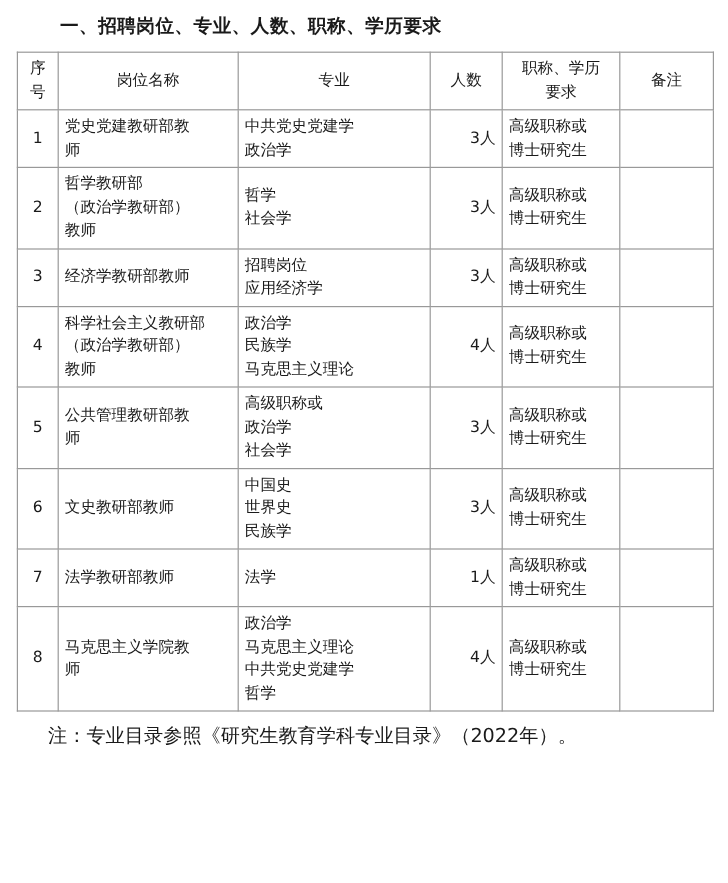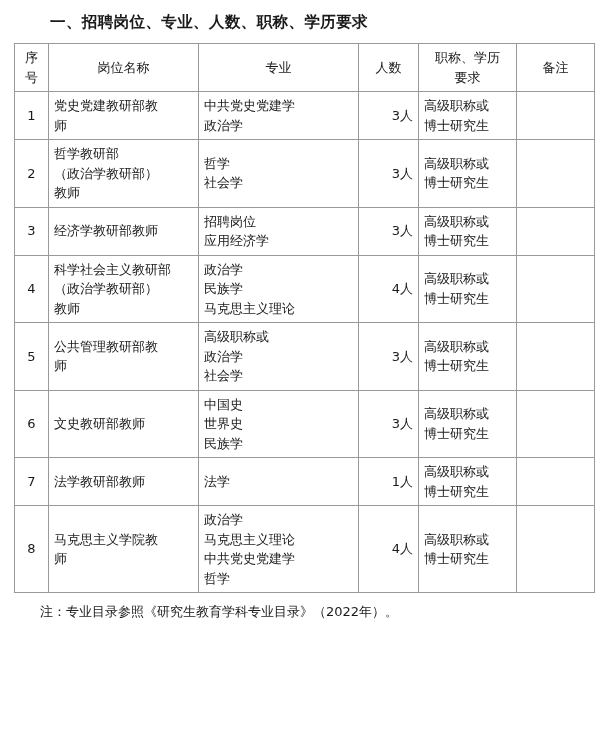--- a/index.html
+++ b/index.html
@@ -58,21 +58,21 @@
   td.c-post    { }
   td.c-major   { text-align: left; padding-left: 8px; }
   td.c-num     { text-align: right; }
   td.c-title   { text-align: left; padding-left: 8px; }
   td.c-remark  { text-align: center; }
 
   .stack-line { display: block; }
 
   .note {
     margin-top: 10px;
-    font-size: 13px;
+    font-size: 16px;
     padding-left: 26px;
   }
   .th-two-line { line-height: 1.35; }
 </style>
 </head>
 <body>
 
 <div class="page">
 
   <div class="doc-title">一、招聘岗位、专业、人数、职称、学历要求</div>

